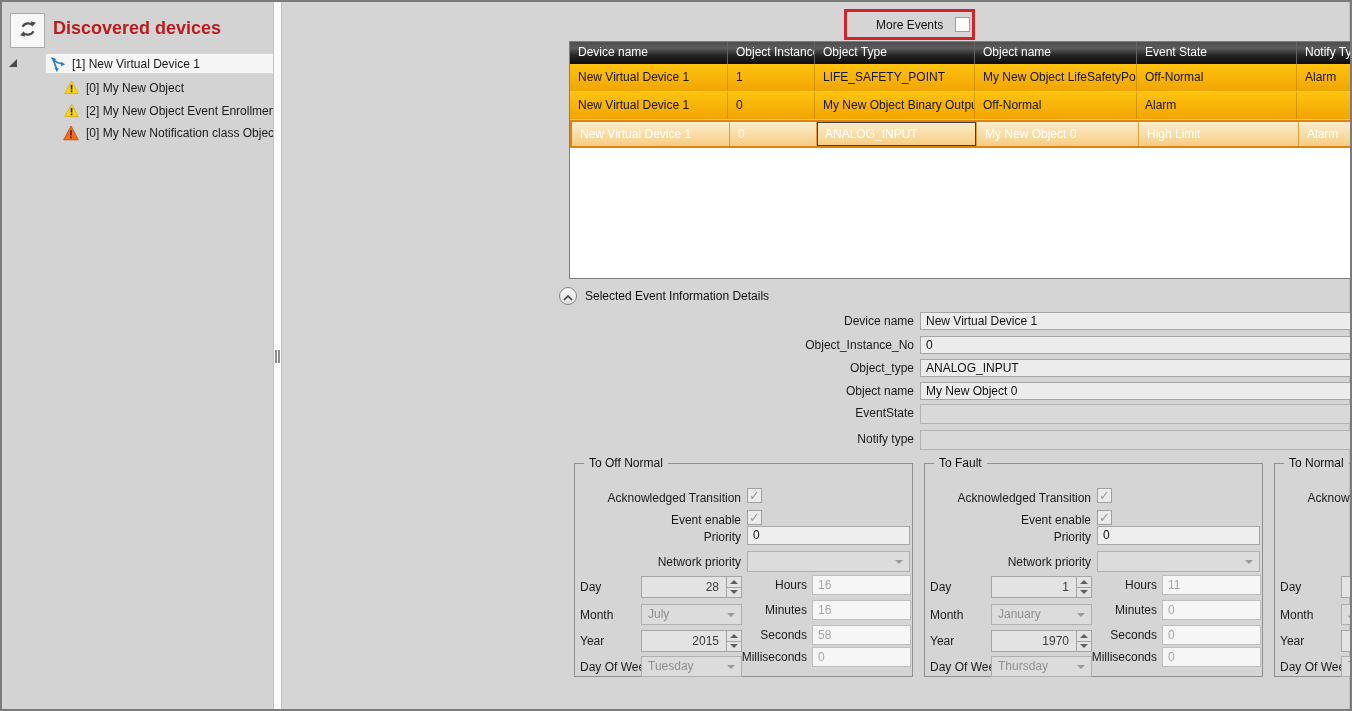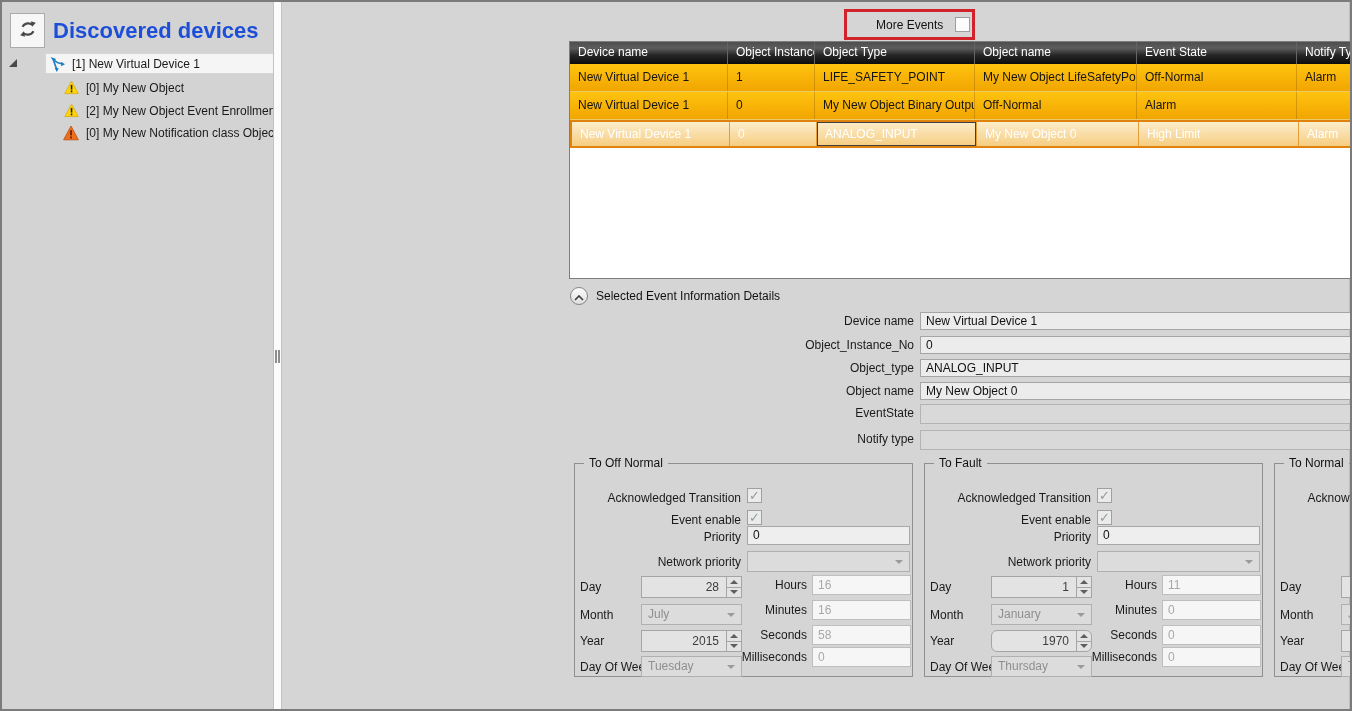--- a/index.html
+++ b/index.html
@@ -2,21 +2,21 @@
 <html><head>
 <meta charset="utf-8">
 <style>
   * { box-sizing: border-box; margin: 0; padding: 0; }
   body { font-family: "Liberation Sans", sans-serif; background:#eee; }
   .screen{position:relative;width:1352px;height:711px;background:#d5d5d5;border:2px solid #7b7b7b;overflow:hidden;font-size:12px;color:#1a1a1a;}
 
   
   .sidebar{position:absolute;left:0;top:0;width:271px;height:707px;background:#d3d3d3;}
   .refresh-btn{position:absolute;left:8px;top:11px;width:35px;height:35px;background:#f7f7f7;border:1px solid #ababab;display:flex;align-items:center;justify-content:center;cursor:pointer;}
-  .sidebar-title{position:absolute;left:51px;top:16px;font-size:22px;font-weight:bold;color:#1d4ed8;white-space:nowrap;}
+  .sidebar-title{position:absolute;left:51px;top:16px;font-size:18px;font-weight:bold;color:#b91c1c;white-space:nowrap;}
   .tree{position:absolute;left:0;top:0;width:100%;height:100%;}
   .tree-item{position:absolute;height:21px;display:flex;align-items:center;gap:7px;font-size:12px;white-space:nowrap;cursor:default;}
   .tree-item.selected{background:#f5f5f5;border:1px solid #d6d6d6;}
   .tree-item .t-icon{width:16px;height:16px;flex:0 0 16px;margin-left:3px;display:flex;align-items:center;justify-content:center;}
   .expander{position:absolute;width:0;height:0;border-left:8px solid transparent;border-bottom:8px solid #4a4a4a;}
 
   
   .splitter{position:absolute;left:271px;top:0;width:9px;height:707px;background:#fbfbfb;border-left:1px solid #c2c2c2;border-right:1px solid #c2c2c2;cursor:col-resize;}
   .grip{position:absolute;left:1px;top:348px;width:5px;height:13px;border-left:2px solid #8e8e8e;border-right:2px solid #8e8e8e;}
 
@@ -32,21 +32,21 @@
   .thead,.tr{display:grid;grid-template-columns:158px 87px 160px 162px 160px 156px 1fr;}
   .thead{height:22px;background:linear-gradient(180deg,#4e4e4e 0%,#5c5c5c 28%,#262626 60%,#0c0c0c 100%);}
   .th{color:#fff;font-size:12px;line-height:21px;padding-left:8px;border-right:1px solid #636363;overflow:hidden;white-space:nowrap;cursor:pointer;}
   .tr{height:28px;background:linear-gradient(180deg,#ffc30f,#f1a501);border-bottom:1px solid #ecca66;cursor:pointer;}
   .td{font-size:12px;line-height:27px;padding-left:8px;color:#141414;border-right:1px solid rgba(145,92,0,.35);overflow:hidden;white-space:nowrap;}
   .tr.selected{background:linear-gradient(180deg,#fcedcb,#f6cd82);border:2px solid #e0820e;}
   .tr.selected .td{color:#fff;line-height:24px;border-right-color:rgba(226,152,44,.9);}
   .tr.selected .td.focused{box-shadow:inset 0 0 0 1px #3f3f3f;}
 
   
-  .details-header{position:absolute;left:288px;top:285px;display:flex;align-items:center;gap:8px;}
+  .details-header{position:absolute;left:277px;top:285px;display:flex;align-items:center;gap:8px;}
   .collapse-btn{width:18px;height:18px;border-radius:50%;border:1px solid #858585;background:linear-gradient(180deg,#fdfdfd,#dedede);display:flex;align-items:center;justify-content:center;cursor:pointer;}
   .details-title{font-size:12px;color:#111;}
   .df-label{position:absolute;left:360px;width:272px;text-align:right;font-size:12px;color:#1a1a1a;white-space:nowrap;}
   .df-field{position:absolute;left:638px;width:699px;height:18px;background:#ececec;border:1px solid #a5a5a5;font-size:12px;line-height:16px;padding-left:5px;color:#111;white-space:nowrap;overflow:hidden;}
   .df-field.dropdown{width:693px;height:20px;background:#d9d9d9;border-color:#b3b3b3;}
   .dd-arrow{position:absolute;right:6px;top:50%;margin-top:-2px;width:0;height:0;border-left:4px solid transparent;border-right:4px solid transparent;border-top:4px solid #9a9a9a;}
 
   
   .gb{position:absolute;top:461px;width:339px;height:214px;border:1px solid #8f8f8f;}
   .gb-title{position:absolute;top:-8px;left:9px;background:#d5d5d5;padding:0 5px;font-size:12px;color:#111;white-space:nowrap;}
@@ -266,21 +266,21 @@
                 <i class="arr-up"></i>
               </span>
               <span>
                 <i class="arr-dn"></i>
               </span>
             </span>
           </div>
           <div class="g-label" style="left: 5px; top: 144px;">Month</div>
           <div class="g-dd" style="left: 66px; top: 140px; width: 101px;"><span>January</span><span class="dd-arrow"></span></div>
           <div class="g-label" style="left: 5px; top: 170px;">Year</div>
-          <div class="g-spin" style="left: 66px; top: 166px; border-radius: 6px;">
+          <div class="g-spin" style="left: 66px; top: 166px;">
             <span class="val">1970</span>
             <span class="spin-btns">
               <span>
                 <i class="arr-up"></i>
               </span>
               <span>
                 <i class="arr-dn"></i>
               </span>
             </span>
           </div>

